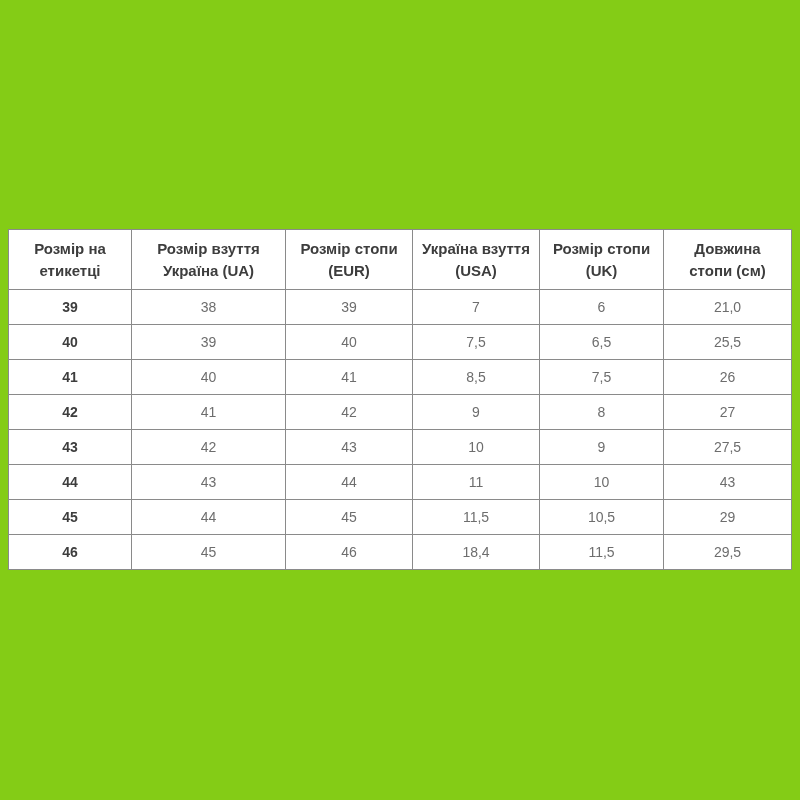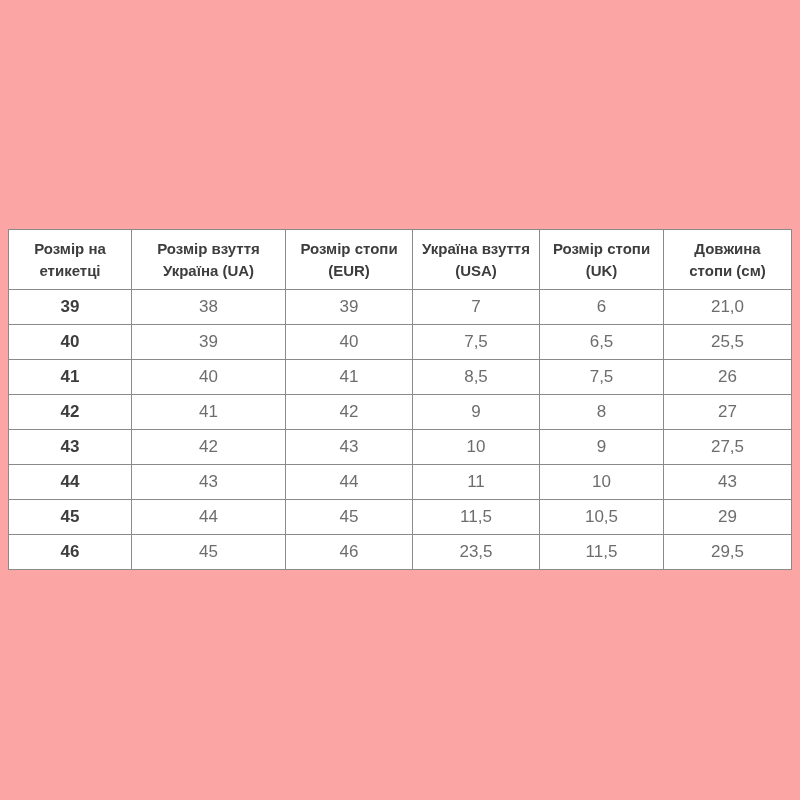--- a/index.html
+++ b/index.html
@@ -5,21 +5,21 @@
   html, body {
     margin: 0;
     padding: 0;
     background: #ffffff;
     font-family: "Liberation Sans", sans-serif;
   }
   .stage {
     position: relative;
     width: 800px;
     height: 800px;
-    background: #fca5a5;
+    background: #84cc16;
     overflow: hidden;
   }
   table.size-table {
     position: absolute;
     top: 229px;
     left: 8px;
     width: 783px;
     border-collapse: collapse;
     table-layout: fixed;
     background: #ffffff;
@@ -35,21 +35,21 @@
     height: 55px;
     padding: 2px 8px;
     font-size: 15px;
     font-weight: bold;
     color: #3d3d3d;
     line-height: 1.45;
   }
   table.size-table td {
     height: 34px;
     padding: 0 16px;
-    font-size: 17px;
+    font-size: 14px;
     font-weight: normal;
     color: #6d6d6d;
   }
   table.size-table td.row-label {
     font-weight: bold;
     color: #3d3d3d;
   }
   col.c1 { width: 123px; }
   col.c2 { width: 154px; }
   col.c3 { width: 127px; }
@@ -134,19 +134,19 @@
         <td>44</td>
         <td>45</td>
         <td>11,5</td>
         <td>10,5</td>
         <td>29</td>
       </tr>
       <tr>
         <td class="row-label">46</td>
         <td>45</td>
         <td>46</td>
-        <td>23,5</td>
+        <td>18,4</td>
         <td>11,5</td>
         <td>29,5</td>
       </tr>
     </tbody>
   </table>
 </div>
 
 </body></html>

